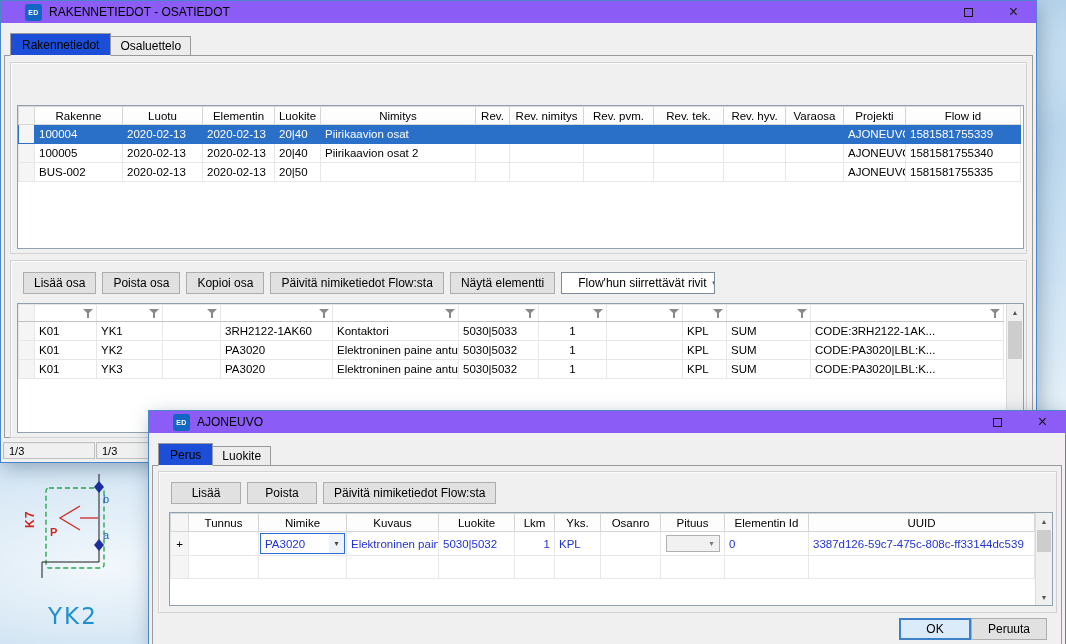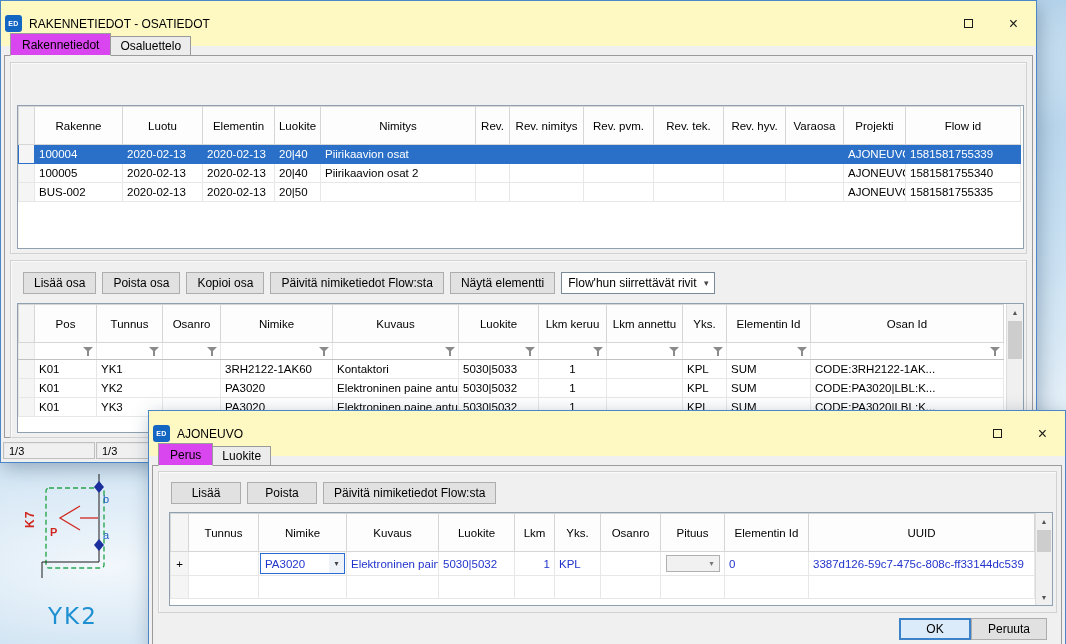--- a/index.html
+++ b/index.html
@@ -7,44 +7,44 @@
   body{position:relative;
     background:
       radial-gradient(ellipse 420px 150px at 80% 8%, rgba(255,255,255,.85), rgba(255,255,255,0) 70%),
       radial-gradient(ellipse 520px 210px at 10% 88%, rgba(255,255,255,.8), rgba(255,255,255,0) 72%),
       radial-gradient(ellipse 640px 260px at 98% 72%, rgba(255,255,255,.75), rgba(255,255,255,0) 70%),
       linear-gradient(180deg,#a9cce8 0%,#cfe4f4 45%,#bcd8ee 100%);
   }
   .window{position:absolute;background:#f0f0f0;border:1px solid var(--window-border-blue,#4a86c8);box-shadow:3px 5px 18px rgba(30,60,90,.35)}
   .main{left:0;top:0;width:1037px;height:463px;z-index:10}
   .dlg{left:148px;top:410px;width:918px;height:240px;z-index:30}
-  .titlebar{height:45px;background:#fef9c3;display:flex;align-items:center;gap:7px;padding-left:4px;user-select:none}
+  .titlebar{height:22px;background:#8b5cf6;display:flex;align-items:center;gap:7px;padding-left:24px;user-select:none}
   .app-icon{width:17px;height:17px;border-radius:3px;background:#1366c2;color:#fff;display:flex;align-items:center;justify-content:center;font-size:7px;font-weight:bold;letter-spacing:.5px}
   .title-text{font-size:12px;white-space:nowrap}
   .cap{margin-left:auto;display:flex;height:30px}
   .cap-btn{width:45px;height:30px;display:flex;align-items:center;justify-content:center;cursor:pointer}
   .max-glyph{width:9px;height:9px;border:1px solid #1a1a1a;display:block}
   .close-glyph{font-size:16px;line-height:1;color:#1a1a1a}
   .tabs{position:absolute;left:9px;top:32px;display:flex;align-items:flex-end;z-index:3;height:23px}
   .tab{height:20px;padding:0 9px;background:#ececec;border:1px solid #9a9a9a;display:flex;align-items:center;cursor:pointer;white-space:nowrap}
   .tab + .tab{margin-left:-1px}
-  .tab.active{height:23px;background:#d946ef;border-bottom:1px solid #f0f0f0;z-index:2;padding:0 11px}
+  .tab.active{height:23px;background:#1d4ed8;border-bottom:1px solid #f0f0f0;z-index:2;padding:0 11px}
   .tabpage{position:absolute;border:1px solid #9a9a9a;background:#f0f0f0}
   .main .tabpage{left:3px;top:54px;width:1029px;height:383px}
   .dlg .tabpage{left:3px;top:54px;width:910px;height:184px}
   .group{position:absolute;border:1px solid #d2d2d2;box-shadow:inset 1px 1px 0 #fbfbfb}
   .btnrow{position:absolute;display:flex;gap:6px;align-items:center}
   .btn{display:inline-flex;align-items:center;justify-content:center;height:22px;padding:0 10px;background:#e1e1e1;border:1px solid #adadad;font-size:12px;white-space:nowrap;cursor:pointer}
   .btn.default{background:#dcebf9;border-color:var(--ok-accent,#3c82c8);box-shadow:inset 0 0 0 1px var(--ok-accent,#3c82c8)}
-  .combo{background:#fff;border:1px solid #7a8a99;height:22px;display:flex;align-items:center;padding-left:6px;cursor:pointer;white-space:nowrap;overflow:hidden}
+  .combo{background:#fff;border:1px solid #7a8a99;height:22px;display:flex;align-items:center;padding-left:16px;cursor:pointer;white-space:nowrap;overflow:hidden}
   .combo .combo-arrow{margin-left:auto;width:16px;align-self:stretch;display:flex;align-items:center;justify-content:center;font-size:9px;color:#444;flex:none}
   .rows-combo{width:154px;flex:none}
   .gridwrap{position:absolute;background:#fff;border:1px solid #8fa0b0;overflow:hidden}
   table.grid{border-collapse:collapse;table-layout:fixed;font-size:11.5px;background:#fff}
-  .grid th{font-weight:400;background:#fdfdfd;border:1px solid #d6d6d6;height:38px;text-align:center;overflow:hidden;white-space:nowrap;padding:0 2px}
+  .grid th{font-weight:400;background:#fdfdfd;border:1px solid #d6d6d6;height:18px;text-align:center;overflow:hidden;white-space:nowrap;padding:0 2px}
   .grid td{border:1px solid #e7e7e7;height:19px;padding:0 4px;overflow:hidden;white-space:nowrap}
   .grid .marker{background:#f5f5f5}
   tr.selected td{background:var(--selection-blue,#2a6fc8);border-color:var(--selection-blue,#2a6fc8);color:#fff}
   tr.datarow{cursor:default}
   .filter-row td{height:17px;border-bottom:1px solid #c2c2c2;text-align:right;padding-right:2px}
   .funnel{display:inline-block;position:relative;width:11px;height:11px;vertical-align:middle}
   .funnel::before{content:"";position:absolute;left:0;top:1px;border-left:5px solid transparent;border-right:5px solid transparent;border-top:5px solid #8a8a8a}
   .funnel::after{content:"";position:absolute;left:4px;top:5px;width:2px;height:5px;background:#8a8a8a}
   .ctr{text-align:center}
   .num{text-align:right}
@@ -225,34 +225,20 @@
               <col style="width:112px">
               <col style="width:126px">
               <col style="width:80px">
               <col style="width:68px">
               <col style="width:76px">
               <col style="width:44px">
               <col style="width:84px">
               <col>
             </colgroup>
           <thead>
-            <tr>
-              <th class="marker"></th>
-              <th>Pos</th>
-              <th>Tunnus</th>
-              <th>Osanro</th>
-              <th>Nimike</th>
-              <th>Kuvaus</th>
-              <th>Luokite</th>
-              <th>Lkm keruu</th>
-              <th>Lkm annettu</th>
-              <th>Yks.</th>
-              <th>Elementin Id</th>
-              <th>Osan Id</th>
-            </tr>
             <tr class="filter-row">
               <td class="marker"></td>
               <td><span class="funnel"></span></td>
               <td><span class="funnel"></span></td>
               <td><span class="funnel"></span></td>
               <td><span class="funnel"></span></td>
               <td><span class="funnel"></span></td>
               <td><span class="funnel"></span></td>
               <td><span class="funnel"></span></td>
               <td><span class="funnel"></span></td>

